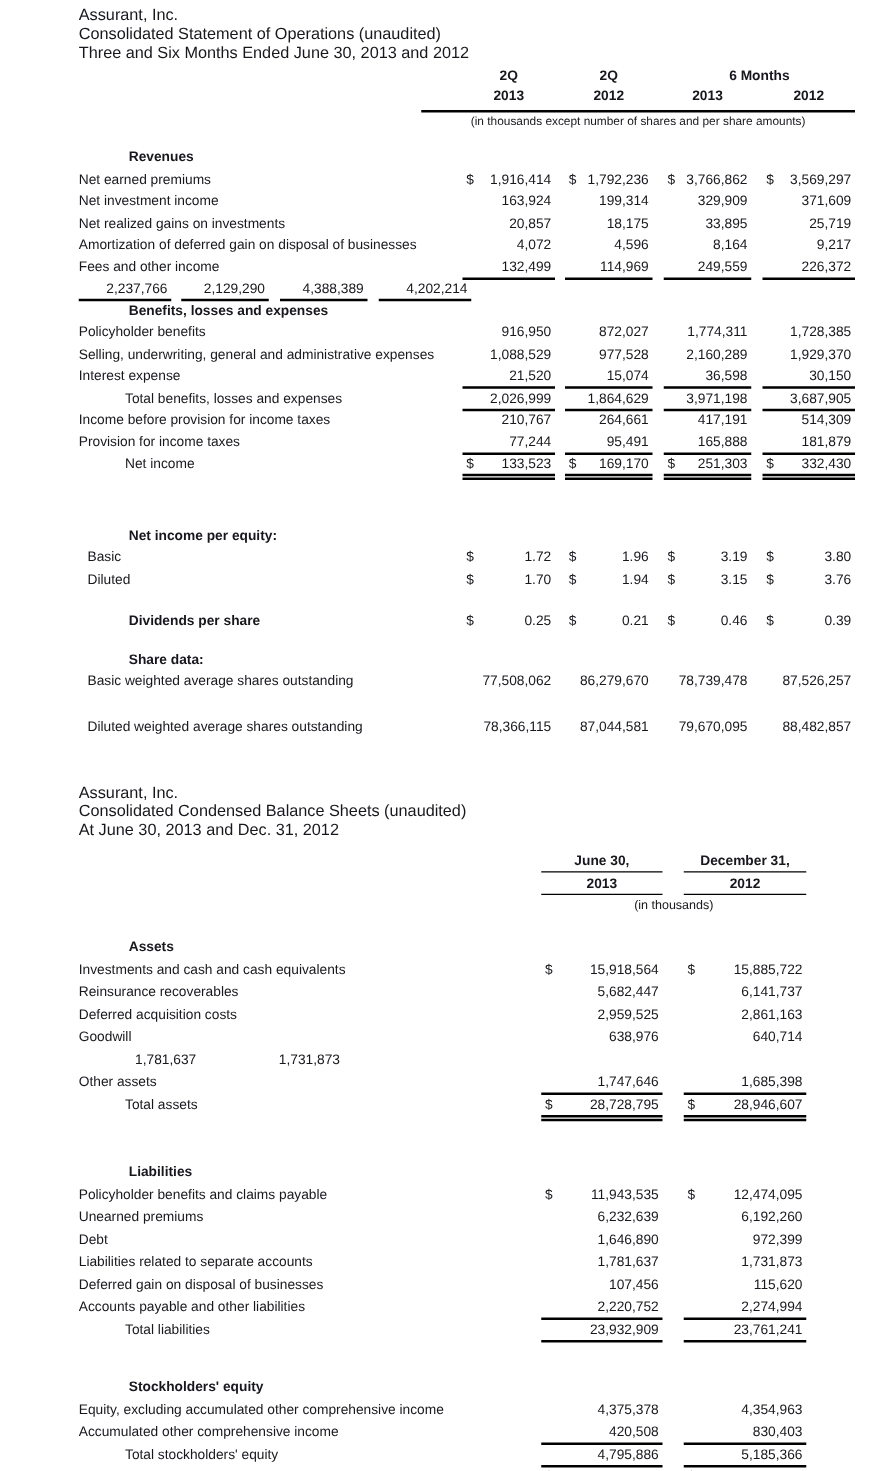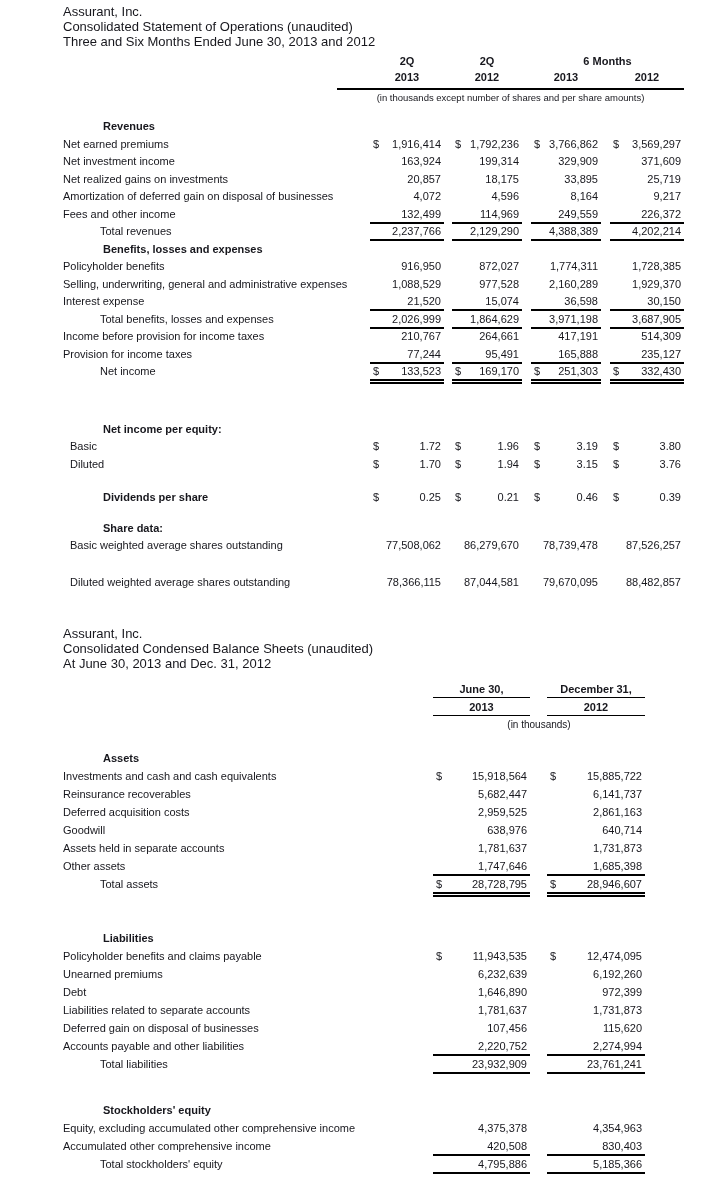--- a/index.html
+++ b/index.html
@@ -168,21 +168,20 @@
             <span class="num">114,969</span>
           </span>
           <span class="cell c2">
             <span class="num">249,559</span>
           </span>
           <span class="cell c3">
             <span class="num">226,372</span>
           </span>
         </div>
         <div class="frow rule-single">
-          <span class="lbl ind-lg">Total revenues</span>
           <span class="cell c0">
             <span class="num">2,237,766</span>
           </span>
           <span class="cell c1">
             <span class="num">2,129,290</span>
           </span>
           <span class="cell c2">
             <span class="num">4,388,389</span>
           </span>
           <span class="cell c3">
@@ -272,21 +271,21 @@
           <span class="cell c0">
             <span class="num">77,244</span>
           </span>
           <span class="cell c1">
             <span class="num">95,491</span>
           </span>
           <span class="cell c2">
             <span class="num">165,888</span>
           </span>
           <span class="cell c3">
-            <span class="num">235,127</span>
+            <span class="num">181,879</span>
           </span>
         </div>
         <div class="frow rule-double">
           <span class="lbl ind-lg">Net income</span>
           <span class="cell c0">
             <span class="dollar">$</span>
             <span class="num">133,523</span>
           </span>
           <span class="cell c1">
             <span class="dollar">$</span>
@@ -454,21 +453,20 @@
         <div class="frow">
           <span class="lbl">Goodwill</span>
           <span class="cell c0">
             <span class="num">638,976</span>
           </span>
           <span class="cell c1">
             <span class="num">640,714</span>
           </span>
         </div>
         <div class="frow">
-          <span class="lbl">Assets held in separate accounts</span>
           <span class="cell c0">
             <span class="num">1,781,637</span>
           </span>
           <span class="cell c1">
             <span class="num">1,731,873</span>
           </span>
         </div>
         <div class="frow rule-single">
           <span class="lbl">Other assets</span>
           <span class="cell c0">

